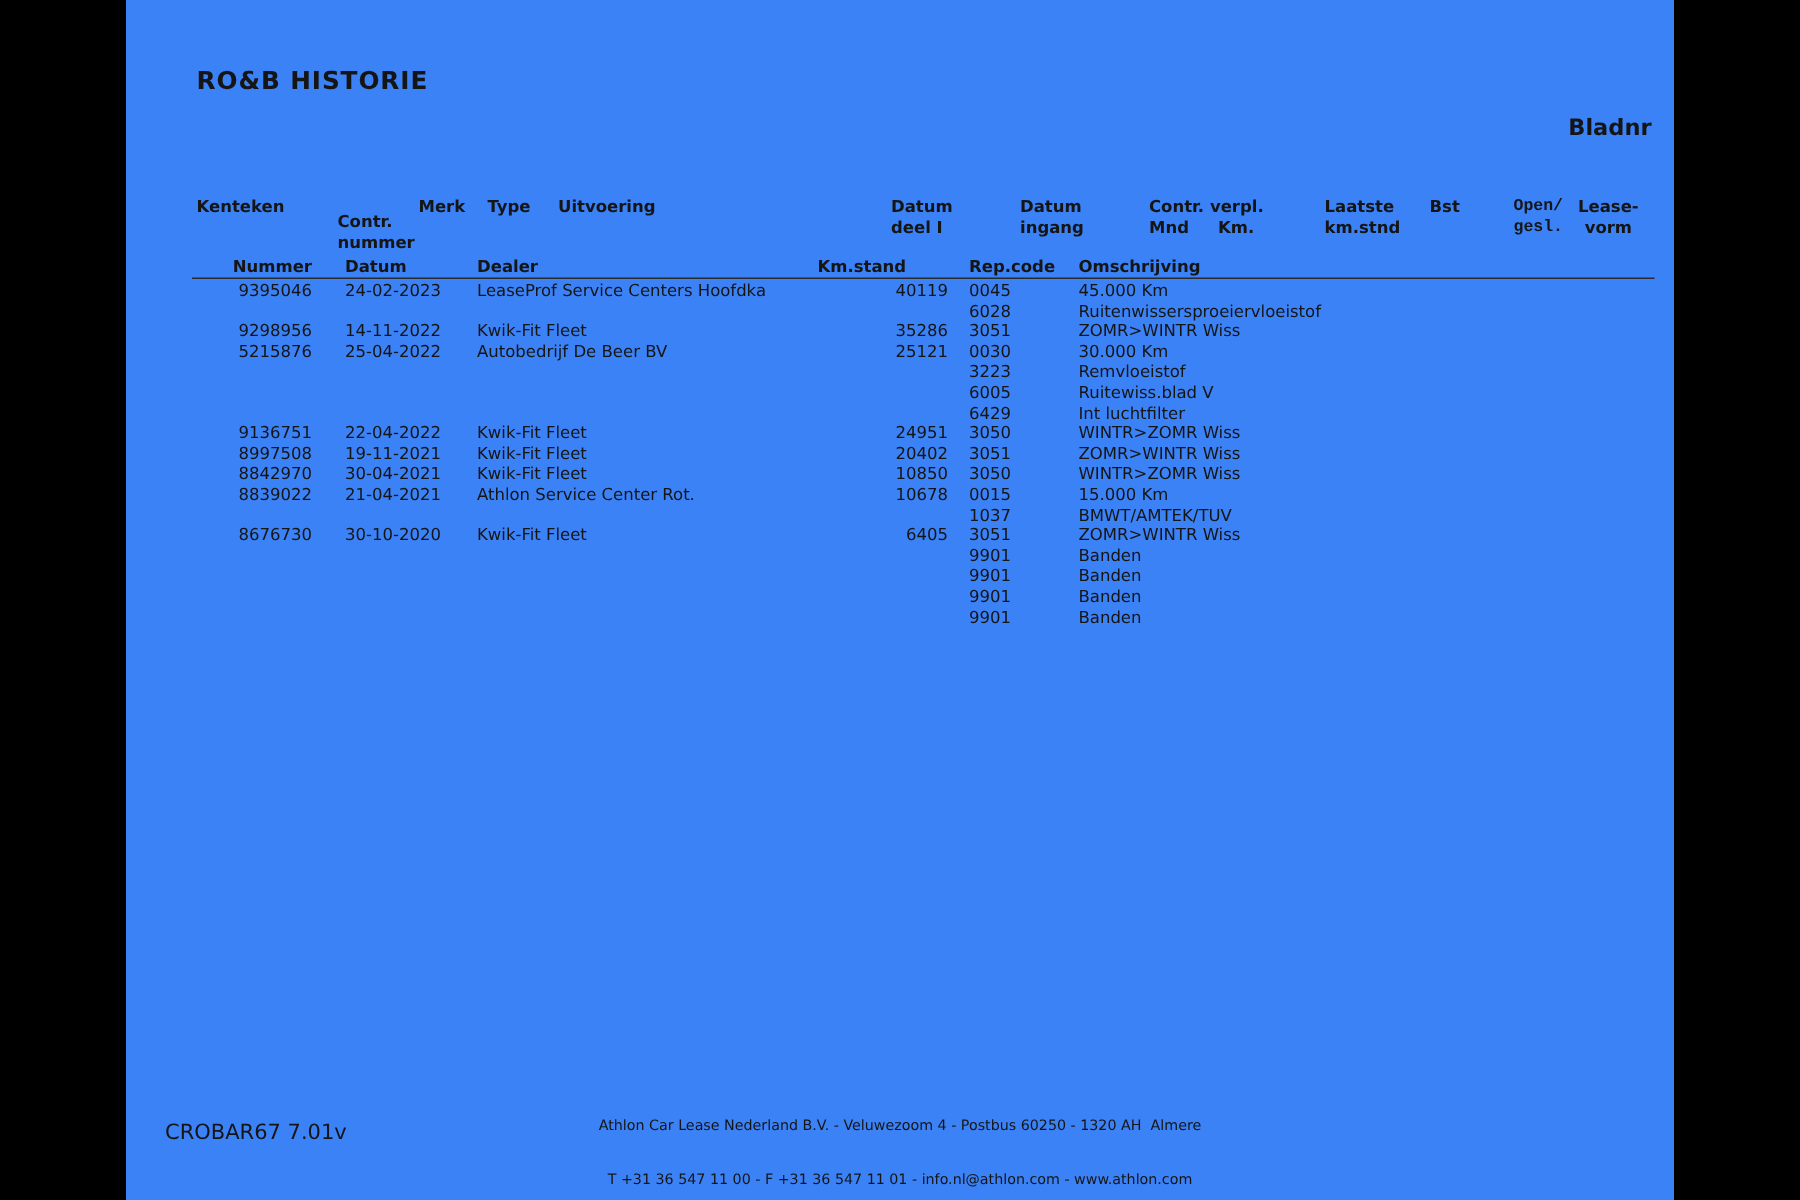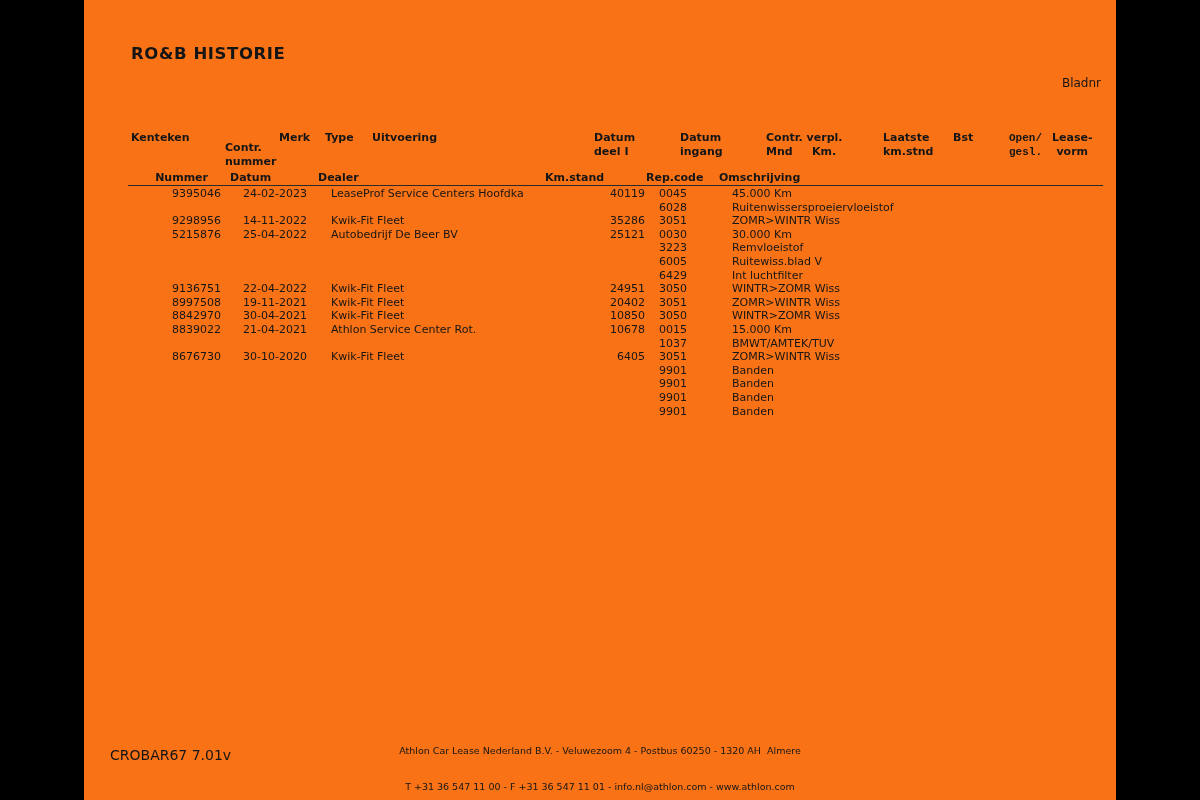--- a/index.html
+++ b/index.html
@@ -1,25 +1,25 @@
 <!DOCTYPE html>
 <html><head>
 <meta charset="utf-8">
 <style>
   html,body { margin:0; padding:0; background:#000; }
   .page {
-    position:relative; width:1200px; height:800px; background:#f97316;
+    position:relative; width:1200px; height:800px; background:#3b82f6;
     font-family:"DejaVu Sans","Liberation Sans",sans-serif; color:#151515; overflow:hidden;
   }
   .sidebar { position:absolute; top:0; height:800px; background:#000000; width:84px; }
   .sidebar.left { left:0; }
   .sidebar.right { right:0; }
 
   .title { position:absolute; left:131px; top:44px; font-size:16.5px; font-weight:bold; letter-spacing:0.6px; }
-  .bladnr { position:absolute; right:99px; top:76px; font-size:12px; font-weight:normal; }
+  .bladnr { position:absolute; right:99px; top:76px; font-size:15px; font-weight:bold; }
 
   .hcol { position:absolute; top:131px; font-size:11px; font-weight:bold; line-height:14px; white-space:pre-line; }
   .h-kenteken    { left:131px; }
   .h-contrnummer { left:225px;margin-top:10px; }
   .h-merk        { left:279px; }
   .h-type        { left:325px; }
   .h-uitvoering  { left:372px; }
   .h-datumdeel1  { left:594px; }
   .h-datumingang { left:680px; }
   .h-contrverpl  { left:766px; }
@@ -33,21 +33,21 @@
   .sub { position:absolute; top:171px; font-size:11px; font-weight:bold; white-space:nowrap; }
   .s-nummer   { left:128px; width:80px; text-align:right; }
   .s-datum    { left:230px; }
   .s-dealer   { left:318px; }
   .s-kmstand  { left:545px; width:87px; }
   .s-repcode  { left:646px; }
   .s-omschrijving { left:719px; }
 
   .rule { position:absolute; left:128px; top:185px; width:975px; height:1px; background:#2a2a2a; }
 
-  .rows { position:absolute; left:13px; top:187px; width:1164px; }
+  .rows { position:absolute; left:0; top:187px; width:1164px; }
   .row  { position:relative; height:13.6px; font-size:11px; line-height:13.5px; }
   .cell { position:absolute; white-space:nowrap; }
   .c-nummer   { left:128px; width:80px; text-align:right; }
   .c-datum    { left:230px; }
   .c-dealer   { left:318px; }
   .c-kmstand  { left:545px; width:87px; text-align:right; }
   .c-repcode  { left:646px; }
   .c-omschrijving { left:719px; }
 
   .footer { position:absolute; left:84px; top:720px; width:1032px; text-align:center;

